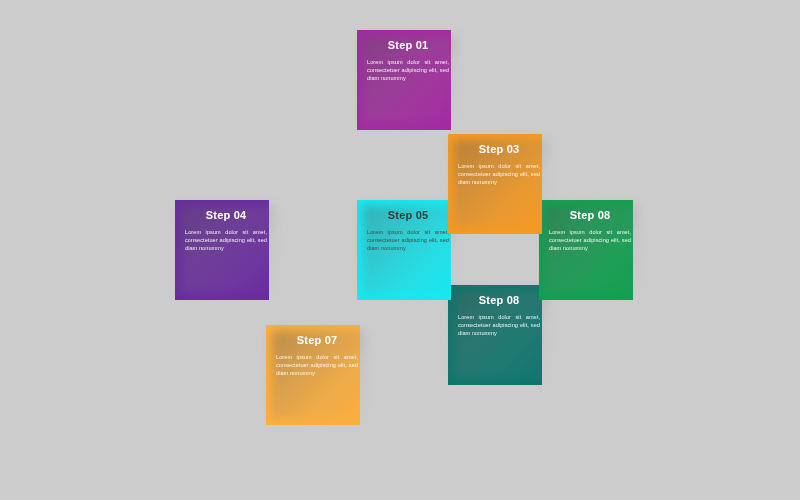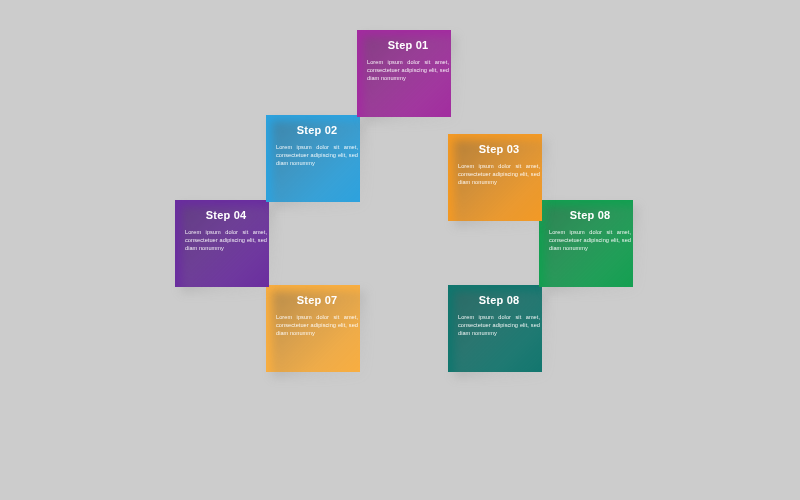--- a/index.html
+++ b/index.html
@@ -29,21 +29,21 @@
     width: 455px;
     height: 425px;
     display: grid;
     grid-template-columns: repeat(5, 91px);
     grid-template-rows: repeat(5, 85px);
   }
 
   .card {
     position: relative;
     width: 94px;
-    height: 87px;
+    height: 100px;
     box-sizing: border-box;
     padding: 9px 0 6px 8px;
     text-align: center;
     z-index: 2;
   }
 
   
   .card::after {
     content: "";
     position: absolute;
@@ -98,50 +98,50 @@
   .pos-8 { grid-column: 4; grid-row: 4; }
   .pos-9 { grid-column: 3; grid-row: 5; }
 
   
   .pos-1 { z-index: 9; }
   .pos-2 { z-index: 8; }
   .pos-3 { z-index: 8; margin-top: 19px; }
   .pos-4 { z-index: 7; }
   .pos-5 { z-index: 7; }
   .pos-6 { z-index: 7; }
-  .pos-7 { z-index: 6; }
+  .pos-7 { z-index: 6; margin-top: 40px; }
   .pos-8 { z-index: 6; }
   .pos-9 { z-index: 5; }
 </style>
 </head>
 <body style="background: rgb(204, 204, 204);">
 
 <div id="infographic" style="background: rgb(204, 204, 204);">
   <div class="grid">
 
     <div class="card light pos-1" style="background: rgb(163, 43, 160);">
       <div class="card-title">Step 01</div>
       <div class="card-body">Lorem ipsum dolor sit amet, consectetuer adipiscing elit, sed diam nonummy</div>
     </div>
 
-    <div class="card light pos-2" style="background: rgb(43, 163, 224);">
-      <div class="card-title">Step 02</div>
-      <div class="card-body">Lorem ipsum dolor sit amet, consectetuer adipiscing elit, sed diam nonummy</div>
-    </div>
 
     <div class="card light pos-3" style="background: rgb(245, 154, 35);">
       <div class="card-title">Step 03</div>
       <div class="card-body">Lorem ipsum dolor sit amet, consectetuer adipiscing elit, sed diam nonummy</div>
     </div>
 
     <div class="card light pos-4" style="background: rgb(106, 44, 160);">
       <div class="card-title">Step 04</div>
       <div class="card-body">Lorem ipsum dolor sit amet, consectetuer adipiscing elit, sed diam nonummy</div>
     </div>
 
+    <div class="card dark pos-5" style="background: rgb(24, 232, 240);">
+      <div class="card-title">Step 05</div>
+      <div class="card-body">Lorem ipsum dolor sit amet, consectetuer adipiscing elit, sed diam nonummy</div>
+    </div>
 
     <div class="card light pos-6" style="background: rgb(17, 160, 80);">
       <div class="card-title">Step 08</div>
       <div class="card-body">Lorem ipsum dolor sit amet, consectetuer adipiscing elit, sed diam nonummy</div>
     </div>
 
     <div class="card light pos-7" style="background: rgb(251, 175, 63);">
       <div class="card-title">Step 07</div>
       <div class="card-body">Lorem ipsum dolor sit amet, consectetuer adipiscing elit, sed diam nonummy</div>
     </div>

